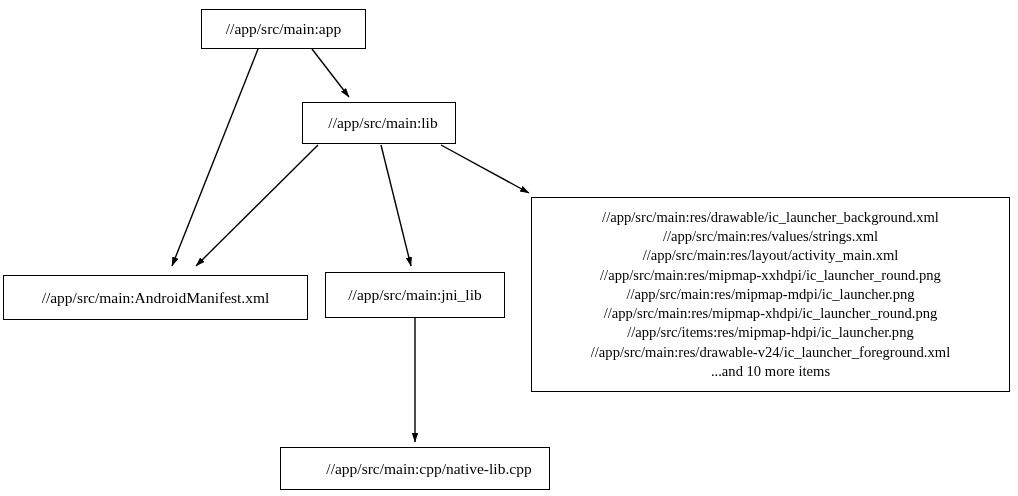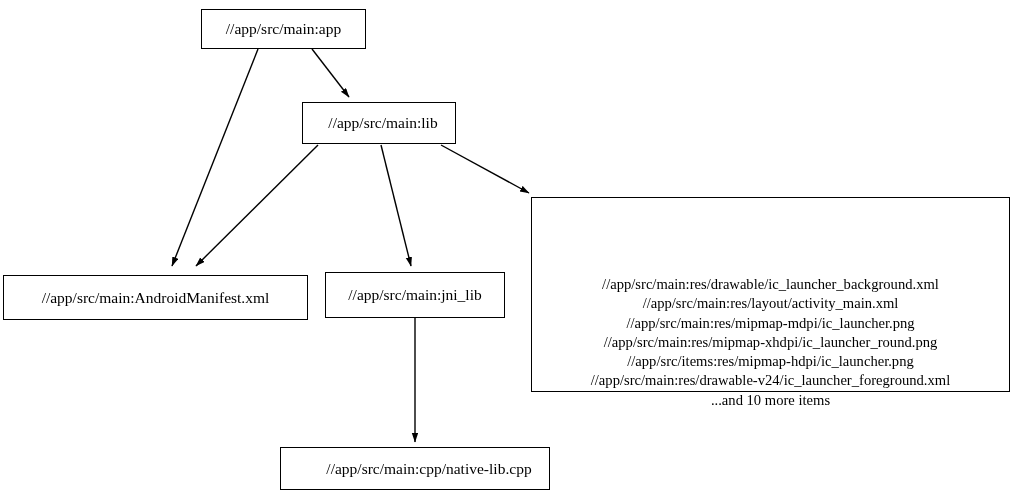--- a/index.html
+++ b/index.html
@@ -91,21 +91,20 @@
     display: block;
     padding: 0;
   }
   .res-list {
     display: flex;
     flex-direction: column;
     align-items: center;
     justify-content: center;
     height: 100%;
     width: 100%;
-    margin-top: 48px;
   }
   .res-line {
     font-family: "Liberation Serif", "DejaVu Serif", serif;
     font-size: 14.6px;
     line-height: 19.3px;
     white-space: nowrap;
     text-align: center;
     color: #000000;
   }
 </style>
@@ -150,21 +149,23 @@
     <span class="node-label">//app/src/main:jni_lib</span>
   </div>
 
   <div class="node-box" id="node-nativelib">
     <span class="node-label">//app/src/main:cpp/native-lib.cpp</span>
   </div>
 
   <div class="node-box" id="node-resources">
     <div class="res-list" id="res-list">
       <div class="res-line">//app/src/main:res/drawable/ic_launcher_background.xml</div>
+      <div class="res-line">//app/src/main:res/values/strings.xml</div>
       <div class="res-line">//app/src/main:res/layout/activity_main.xml</div>
+      <div class="res-line">//app/src/main:res/mipmap-xxhdpi/ic_launcher_round.png</div>
       <div class="res-line">//app/src/main:res/mipmap-mdpi/ic_launcher.png</div>
       <div class="res-line">//app/src/main:res/mipmap-xhdpi/ic_launcher_round.png</div>
       <div class="res-line">//app/src/items:res/mipmap-hdpi/ic_launcher.png</div>
       <div class="res-line">//app/src/main:res/drawable-v24/ic_launcher_foreground.xml</div>
       <div class="res-line">...and 10 more items</div>
     </div>
   </div>
 
 </div>
 

